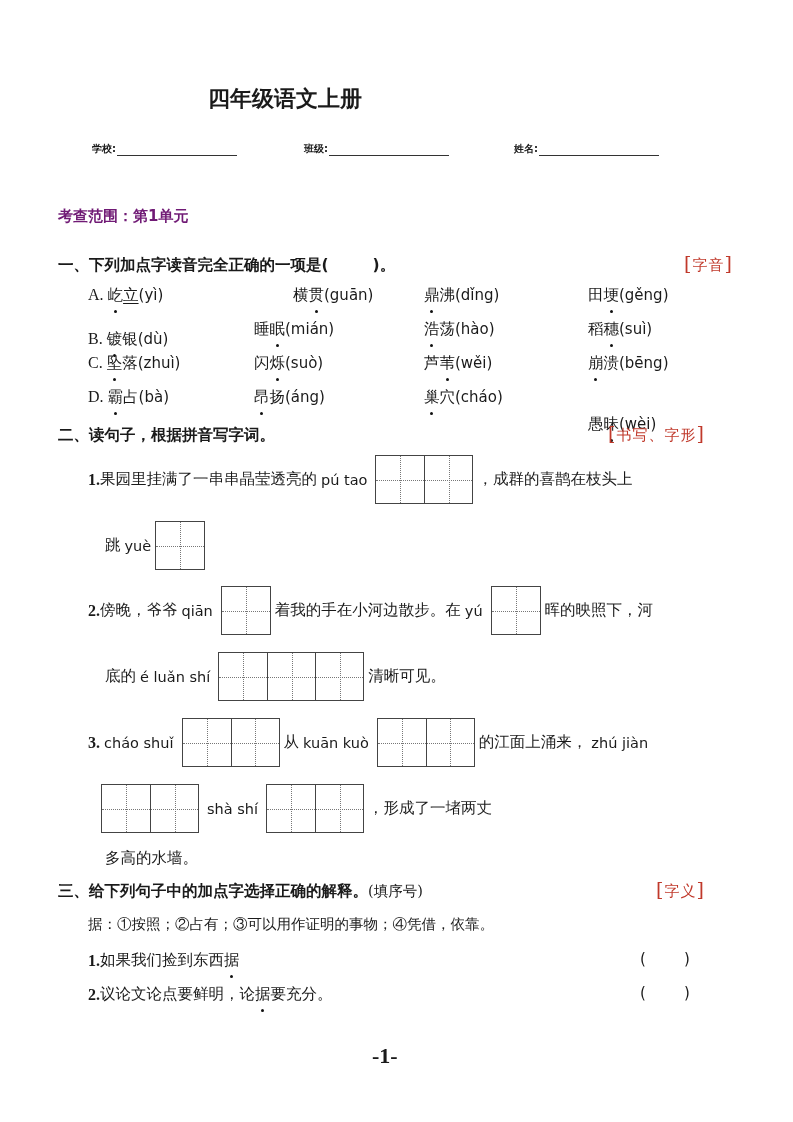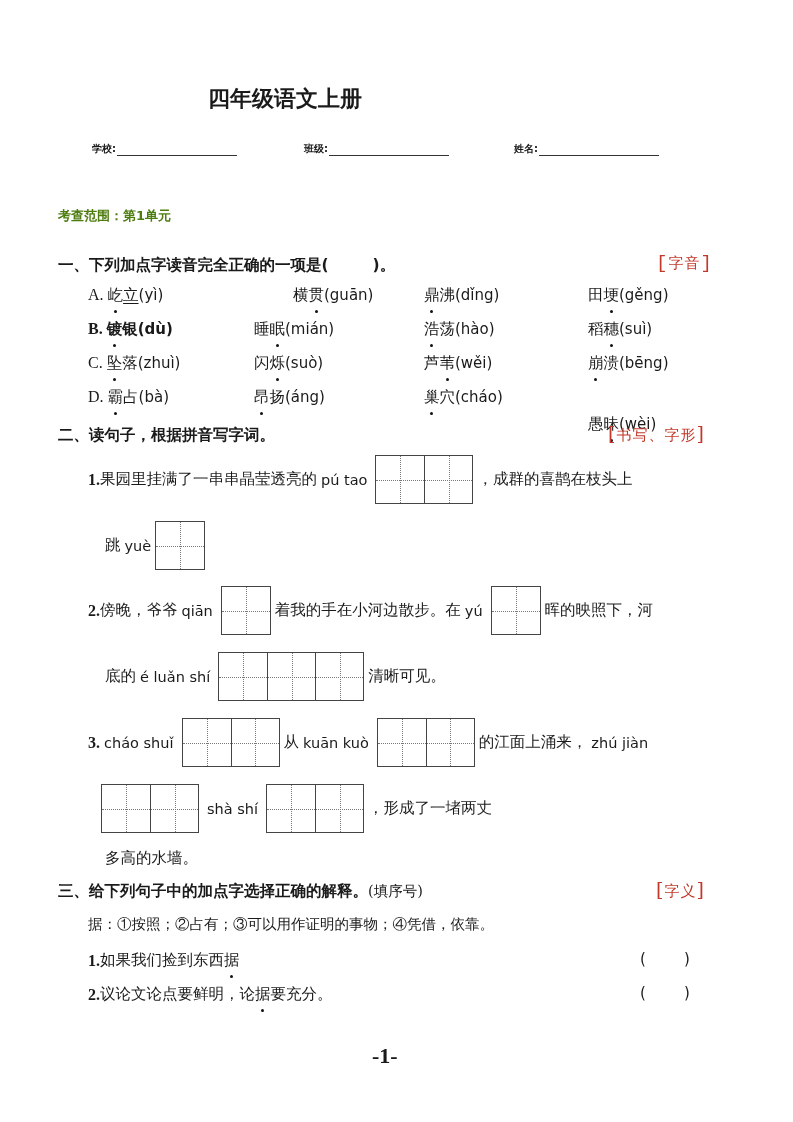--- a/index.html
+++ b/index.html
@@ -4,21 +4,21 @@
 <style>
   * { box-sizing: border-box; margin: 0; padding: 0; }
   html, body { width: 793px; height: 1122px; background: #ffffff; }
   body { position: relative; font-family: "DejaVu Sans", "Liberation Sans", sans-serif; color: #1a1a1a; overflow: hidden; }
   .abs { position: absolute; white-space: nowrap; }
 
   .title { left: 208px; top: 84px; font-size: 22px; font-weight: bold; letter-spacing: 0px; }
   .info { top: 140px; font-size: 10px; font-weight: bold; }
   .info .blank { display: inline-block; width: 120px; border-bottom: 1px solid #333; height: 16px; vertical-align: bottom; margin-left: 1px; }
 
-  .scope { left: 58px; top: 207px; font-size: 13px; font-weight: bold; color: #4d7c0f; }
+  .scope { left: 58px; top: 207px; font-size: 15px; font-weight: bold; color: #701a75; }
 
   .sec-title { left: 58px; font-size: 15.5px; font-weight: bold; }
   .tag { font-size: 15px; color: #c0392b; letter-spacing: 1px; font-family: "DejaVu Serif", "Liberation Serif", serif; }
   .tag .br { font-size: 19px; font-weight: normal; color: #c0392b; }
 
   .opt { font-size: 15.5px; }
   .opt .label { font-family: "Liberation Serif", "DejaVu Serif", serif; font-size: 16px; }
   .opt .py { font-family: "DejaVu Sans", sans-serif; font-size: 15px; }
   .dot { position: relative; display: inline-block; }
   .dot::after { content: ""; position: absolute; left: 50%; bottom: -7px; width: 3px; height: 3px; margin-left: -1.5px; background: #111; border-radius: 50%; }
@@ -51,28 +51,28 @@
 </div>
 <div class="abs info" style="left:514px;">
   <span>姓名:</span><span class="blank"></span>
 </div>
 
 <div class="abs scope">考查范围：第1单元</div>
 
 <div class="abs sec-title" style="top:255px;">
   <span>一、下列加点字读音完全正确的一项是(</span><span style="display:inline-block;width:44px;"></span><span>)。</span>
 </div>
-<div class="abs tag" style="left:656px; top:252px;font-family:Liberation Mono, monospace;"><span class="br">[</span><span>字音</span><span class="br">]</span></div>
+<div class="abs tag" style="left:684px; top:252px;"><span class="br">[</span><span>字音</span><span class="br">]</span></div>
 
 <div id="s1-options">
     <div class="abs opt" style="left: 88px; top: 285px;"><span class="label">A. </span><span class="dot">屹</span><span class=" u">立</span><span class="py">(yì)</span></div>
     <div class="abs opt" style="left: 254px; top: 285px; margin-left: 39px;"><span>横</span><span class="dot">贯</span><span class="py">(guān)</span></div>
     <div class="abs opt" style="left: 424px; top: 285px;"><span class="dot">鼎</span><span>沸</span><span class="py">(dǐng)</span></div>
     <div class="abs opt" style="left: 588px; top: 285px;"><span>田</span><span class="dot">埂</span><span class="py">(gěng)</span></div>
-    <div class="abs opt" style="left: 88px; top: 319px; font-weight: bold;"><span class="label">B. </span><span class="dot">镀</span><span>银</span><span class="py">(dù)</span></div>
+    <div class="abs opt" style="left: 88px; top: 329px;"><span class="label">B. </span><span class="dot">镀</span><span>银</span><span class="py">(dù)</span></div>
     <div class="abs opt" style="left: 254px; top: 319px;"><span>睡</span><span class="dot">眠</span><span class="py">(mián)</span></div>
     <div class="abs opt" style="left: 424px; top: 319px;"><span class="dot">浩</span><span>荡</span><span class="py">(hào)</span></div>
     <div class="abs opt" style="left: 588px; top: 319px;"><span>稻</span><span class="dot">穗</span><span class="py">(suì)</span></div>
     <div class="abs opt" style="left: 88px; top: 353px;"><span class="label">C. </span><span class="dot">坠</span><span>落</span><span class="py">(zhuì)</span></div>
     <div class="abs opt" style="left: 254px; top: 353px;"><span>闪</span><span class="dot">烁</span><span class="py">(suò)</span></div>
     <div class="abs opt" style="left: 424px; top: 353px;"><span>芦</span><span class="dot">苇</span><span class="py">(wěi)</span></div>
     <div class="abs opt" style="left: 588px; top: 353px;"><span class="dot">崩</span><span>溃</span><span class="py">(bēng)</span></div>
     <div class="abs opt" style="left: 88px; top: 387px;"><span class="label">D. </span><span class="dot">霸</span><span>占</span><span class="py">(bà)</span></div>
     <div class="abs opt" style="left: 254px; top: 387px;"><span class="dot">昂</span><span>扬</span><span class="py">(áng)</span></div>
     <div class="abs opt" style="left: 424px; top: 387px;"><span class="dot">巢</span><span>穴</span><span class="py">(cháo)</span></div>

